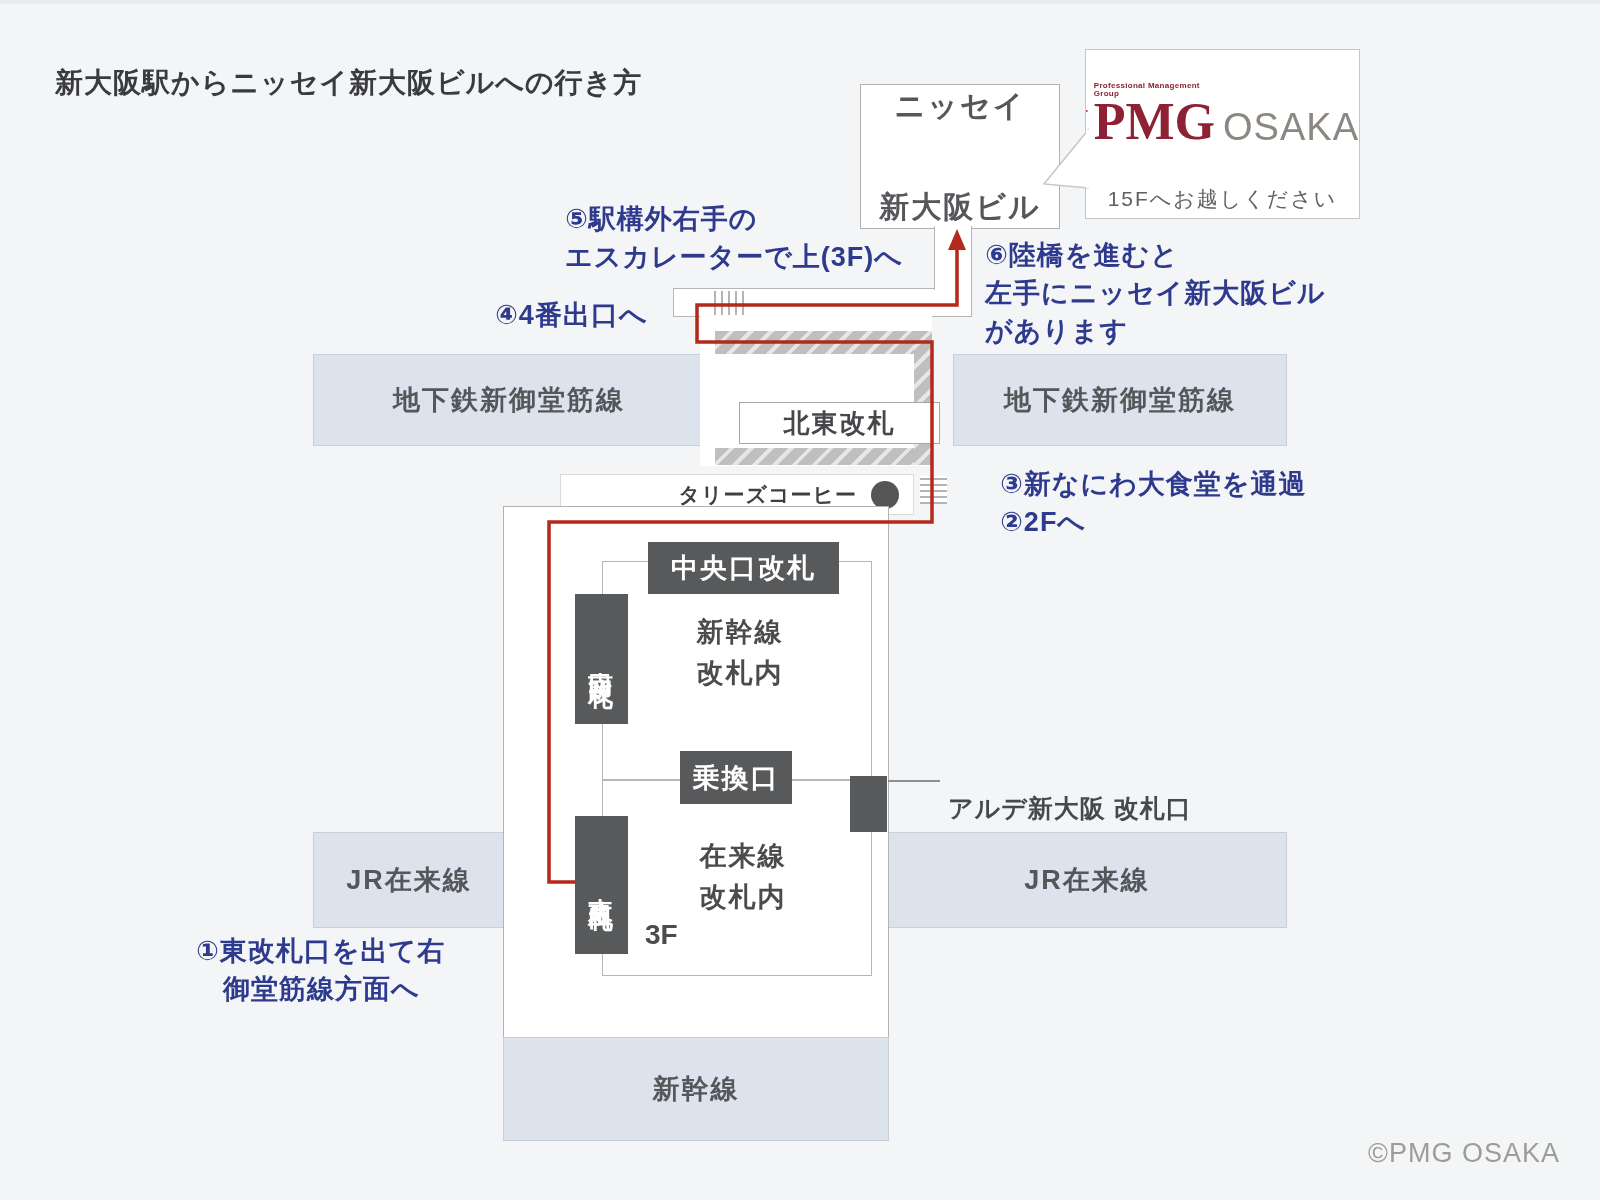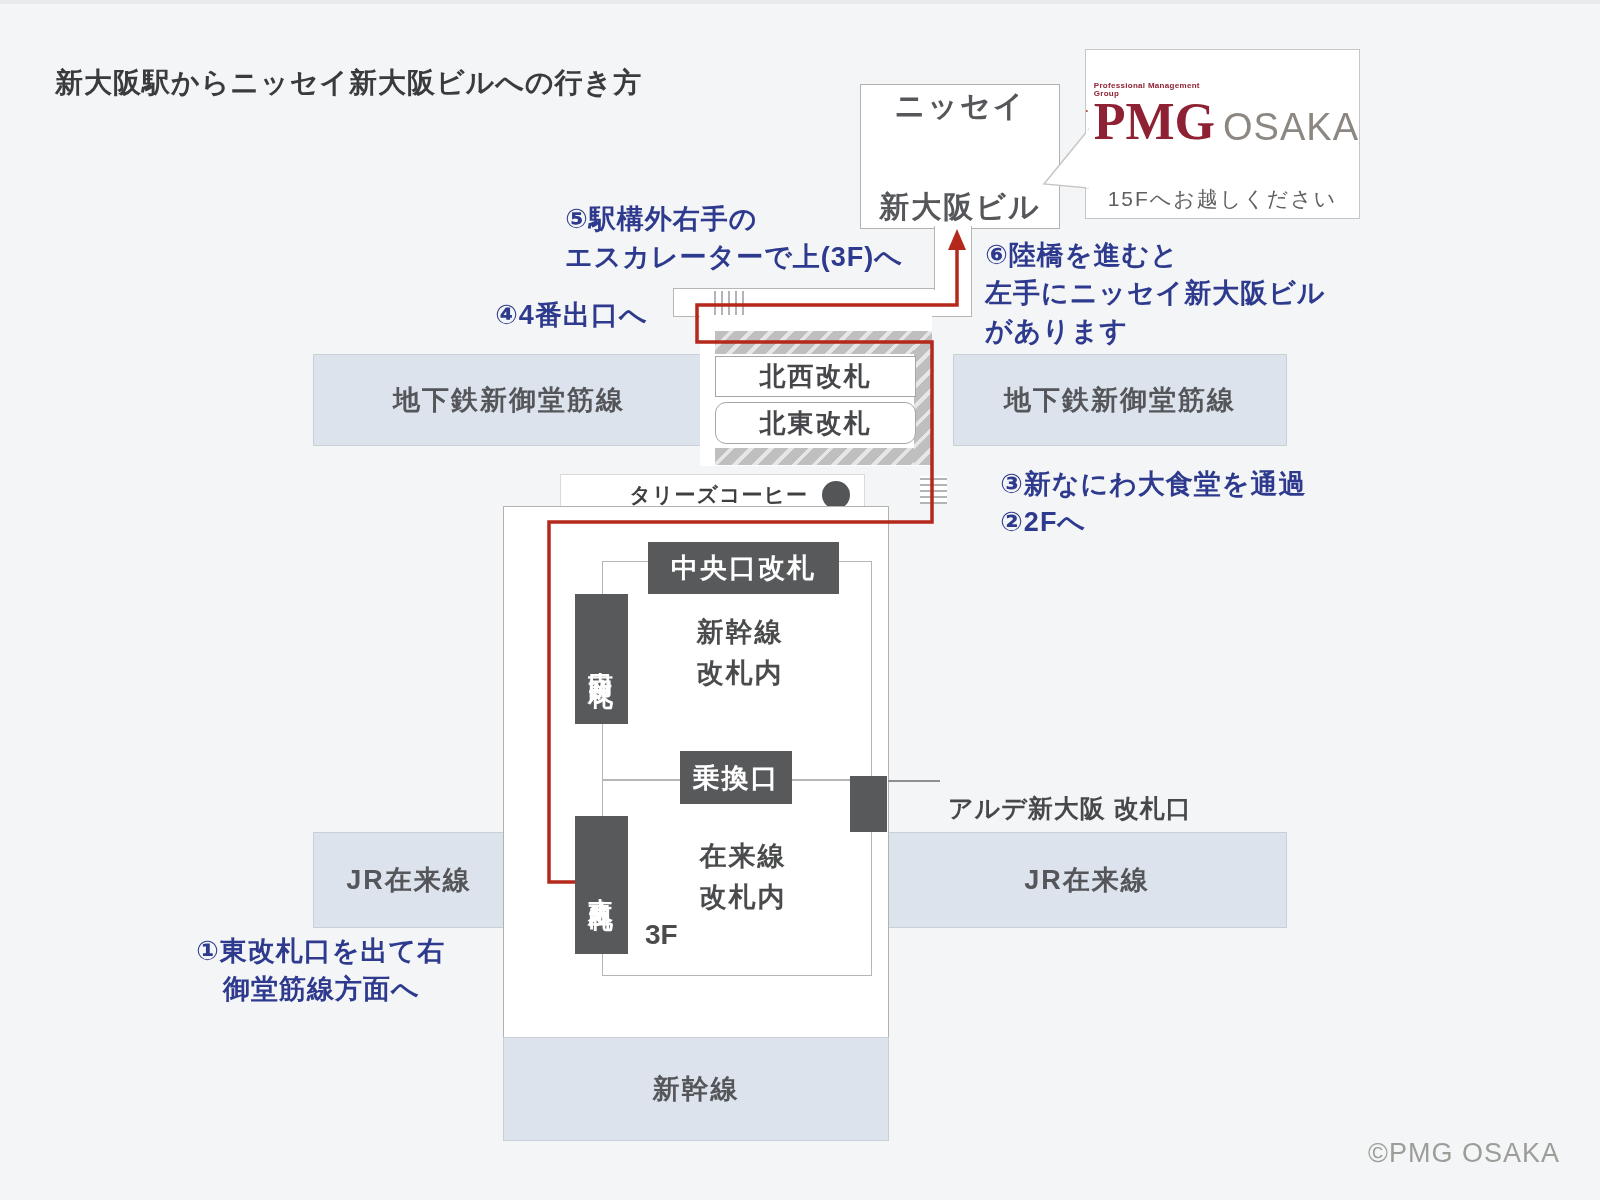--- a/index.html
+++ b/index.html
@@ -22,23 +22,23 @@
   .band-shinkansen{left:503px;top:1033px;width:384px;height:102px;}
   
   .north-backdrop{left:700px;top:311px;width:232px;height:151px;background:#ffffff;}
   .hatch{background:repeating-linear-gradient(135deg,#bfbfbf 0 10px,#e6e6e6 10px 14px);}
   .hatch-top{left:715px;top:327px;width:217px;height:23px;}
   .hatch-bottom{left:715px;top:444px;width:217px;height:17px;}
   .hatch-right{left:914px;top:327px;width:18px;height:134px;}
   .gate-box{background:#fff;border:1px solid #a6a6a6;display:flex;align-items:center;justify-content:center;
     font-size:26px;font-weight:bold;color:#46474a;letter-spacing:2px;}
   .gate-nw{left:715px;top:352px;width:199px;height:39px;}
-  .gate-ne{left:715px;top:398px;width:199px;height:40px;border-radius:11px;}
-  
-  .tullys{left:560px;top:470px;width:305px;height:41px;background:#fff;border:1px solid #dadada;
+  .gate-ne{left:739px;top:398px;width:199px;height:40px;}
+  
+  .tullys{left:560px;top:470px;width:354px;height:41px;background:#fff;border:1px solid #dadada;
     display:flex;align-items:center;justify-content:flex-end;gap:14px;padding-right:14px;box-sizing:border-box;}
   .tullys-label{font-size:21px;font-weight:bold;color:#3e3f41;letter-spacing:1px;}
   .tullys-dot{width:28px;height:28px;border-radius:50%;background:#545557;}
   
   .stairs{left:714px;top:287px;width:31px;height:24px;
     background:repeating-linear-gradient(90deg,#b2b4b6 0 2px,#ffffff 2px 7px);}
   .escalator{left:920px;top:472px;width:27px;height:28px;
     background:repeating-linear-gradient(0deg,#b2b4b6 0 2px,#ffffff 2px 6px);}
   
   .walkway{left:673px;top:284px;width:297px;height:27px;background:#fff;border:1px solid #b6b6b6;}
@@ -114,21 +114,20 @@
     <span class="band-label">JR在来線</span>
   </div>
 
   <div class="abs walkway"></div>
   <div class="abs stairs"></div>
 
   <div class="abs north-backdrop"></div>
   <div class="abs hatch hatch-top"></div>
   <div class="abs hatch hatch-bottom"></div>
   <div class="abs hatch hatch-right"></div>
-  <div class="abs gate-box gate-nw">北西改札</div>
   <div class="abs gate-box gate-ne">北東改札</div>
 
   <div class="abs tullys">
     <span class="tullys-label">タリーズコーヒー</span>
     <span class="tullys-dot"></span>
   </div>
   <div class="abs escalator"></div>
 
   <div class="abs building">
     <div class="building-line">ニッセイ</div>

